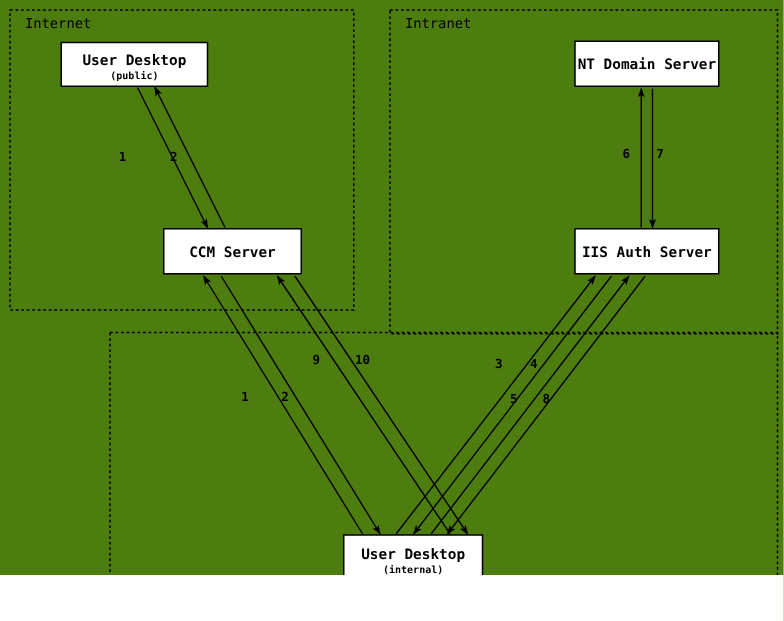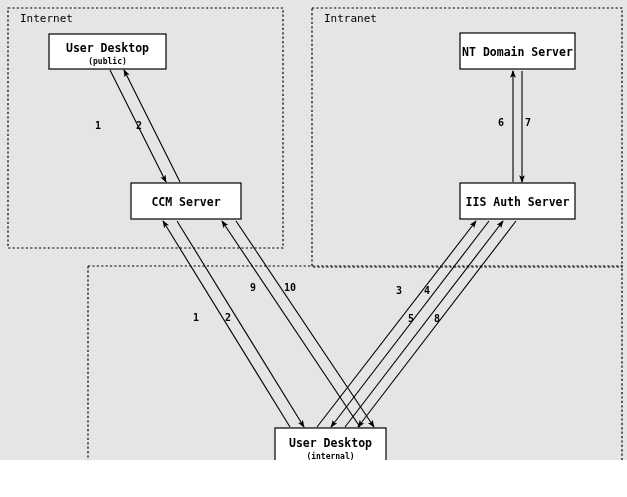--- a/index.html
+++ b/index.html
@@ -4,21 +4,21 @@
 <style>
   html, body {
     margin: 0;
     padding: 0;
     background: #ffffff;
   }
   #diagram-root {
     position: relative;
     width: 627px;
     height: 460px;
-    background: #e5e5e5;
+    background: #4d7c0f;
     font-family: "DejaVu Sans Mono", "Liberation Mono", monospace;
     overflow: hidden;
   }
   svg#diagram-svg {
     position: absolute;
     left: 0;
     top: 0;
     width: 627px;
     height: 497px;
   }

